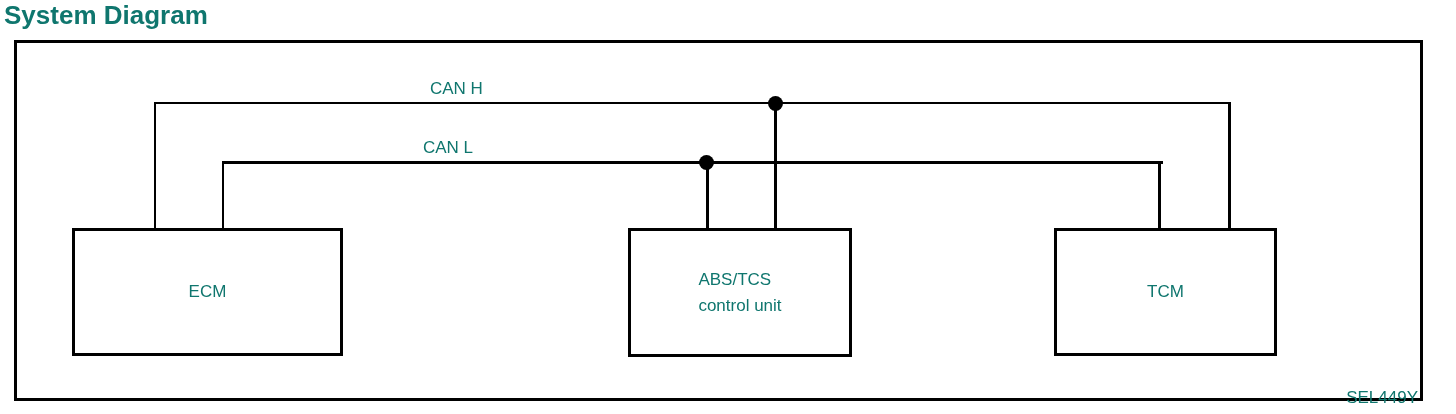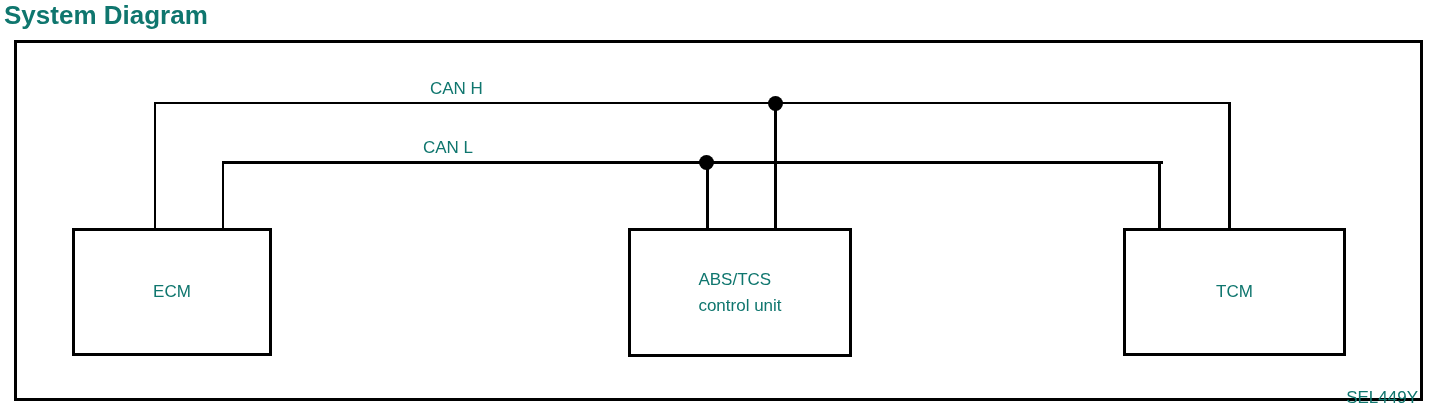--- a/index.html
+++ b/index.html
@@ -73,23 +73,23 @@
     position: absolute;
     border: 3px solid #000000;
     box-sizing: border-box;
     background: #ffffff;
     display: flex;
     align-items: center;
     justify-content: center;
     font-size: 17px;
     text-align: center;
   }
-  .node-ecm { left: 72px; top: 228px; width: 200px; height: 128px; }
+  .node-ecm { left: 72px; top: 228px; width: 271px; height: 128px; }
   .node-abs { left: 628px; top: 228px; width: 224px; height: 129px; }
-  .node-tcm { left: 1123px; top: 228px; width: 223px; height: 128px; }
+  .node-tcm { left: 1054px; top: 228px; width: 223px; height: 128px; }
   .node-text-multiline {
     text-align: left;
     line-height: 26px;
   }
   .figure-code {
     position: absolute;
     right: 38px;
     top: 388px;
     font-size: 17px;
     white-space: nowrap;

